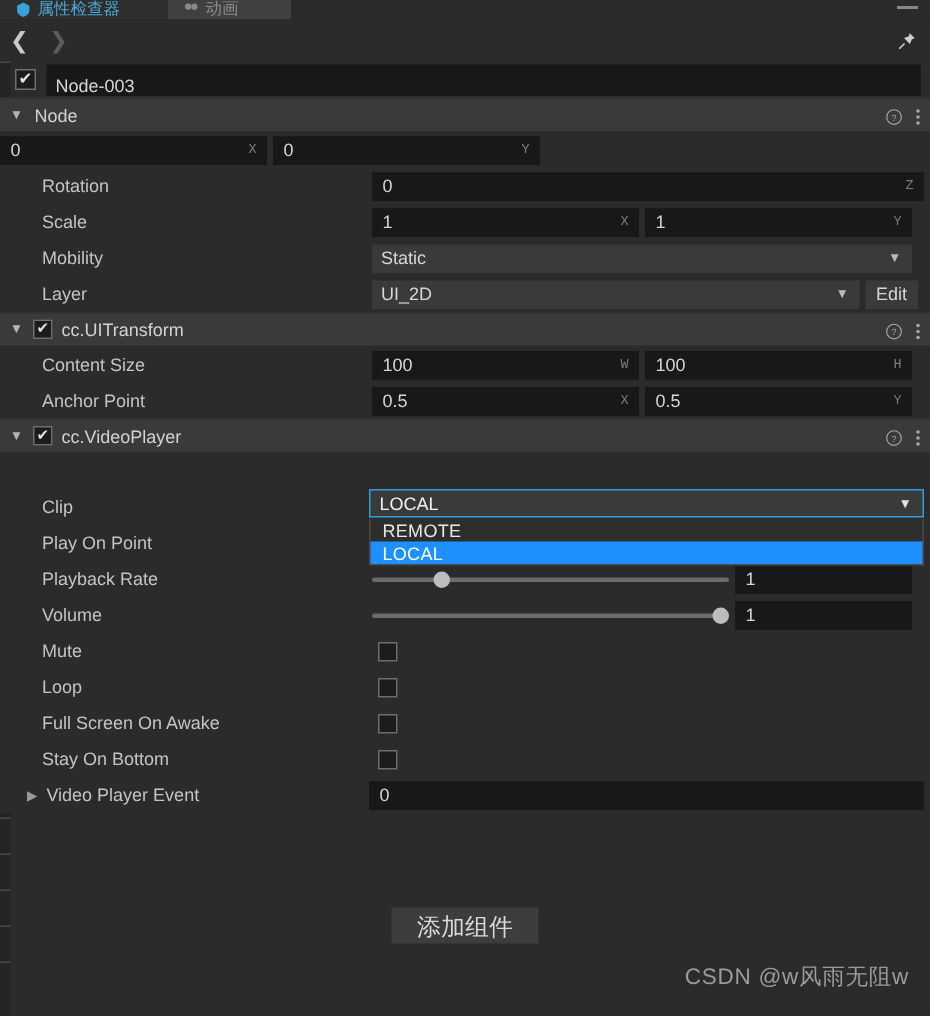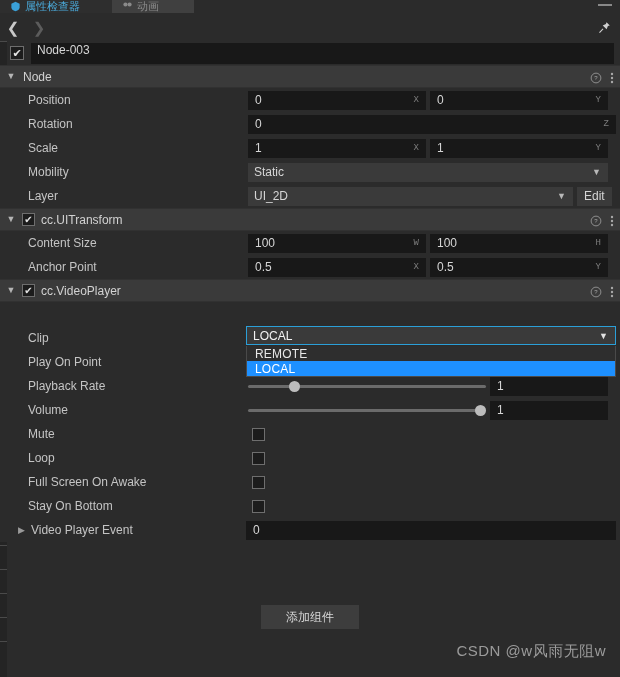--- a/index.html
+++ b/index.html
@@ -49,21 +49,21 @@
 
   
   .node-row {
     position: absolute; top: 41px; left: 0; width: 620px; height: 24px;
     background: #2b2b2b; display: flex; align-items: center;
   }
   .node-row .leftgutter { width: 8px; height: 24px; }
   .node-chk { margin-left: 2px; }
   .node-name-field {
     margin-left: 7px; height: 21px; flex: 1; margin-right: 6px;
-    background: #181818; display: flex; align-items: flex-start;
+    background: #181818; display: flex; align-items: flex-end;
     padding: 0 6px; font-size: 12px; color: #d6d6d6;
   }
 
   
   .comp-header {
     position: relative; width: 620px; height: 23px;
     background: #3a3a3a; display: flex; align-items: center;
     border-top: 1px solid #313131; border-bottom: 1px solid #313131;
   }
   .comp-header .caret {
@@ -168,22 +168,22 @@
   .gutter .tickwrap { position: absolute; left: 0; top: 0; width: 7px; bottom: 0; }
   .gutter .tick { position: absolute; left: 0; width: 7px; height: 1px; background: #4a4a4a; }
 
   
   .addcomp-wrap {
     position: absolute; left: 0; top: 605px; width: 620px;
     display: flex; justify-content: center;
   }
   .addcomp {
     width: 98px; height: 24px; background: #3d3d3d;
-    display: flex; align-items: center; justify-content: center;
-    font-size: 12px; color: #d8d8d8;
+    display: flex; align-items: flex-end; justify-content: center;
+    font-size: 16px; color: #d8d8d8;
   }
 
   .watermark {
     position: absolute; right: 14px; bottom: 16px;
     font-size: 15px; color: #9b9b9b; letter-spacing: .5px;
     white-space: nowrap;
   }
 
   .sections { position: absolute; top: 65px; left: 0; width: 620px; }
 </style>
@@ -270,21 +270,20 @@
             <text x="8" y="11.3" font-size="8" fill="#a8a8a8" text-anchor="middle" font-family="Liberation Sans">?</text>
           </svg>
           <svg width="4" height="14" viewBox="0 0 4 14">
             <circle cx="2" cy="3" r="1.2" fill="#a8a8a8"></circle>
             <circle cx="2" cy="7" r="1.2" fill="#a8a8a8"></circle>
             <circle cx="2" cy="11" r="1.2" fill="#a8a8a8"></circle>
           </svg>
         </div>
       </div>
       <div class="prop-row">
-        <div class="prop-label">Position</div>
         <div class="fields">
           <div class="numfield half">
             <span>0</span>
             <span class="axis">X</span>
           </div>
           <div class="numfield half">
             <span>0</span>
             <span class="axis">Y</span>
           </div>
         </div>

